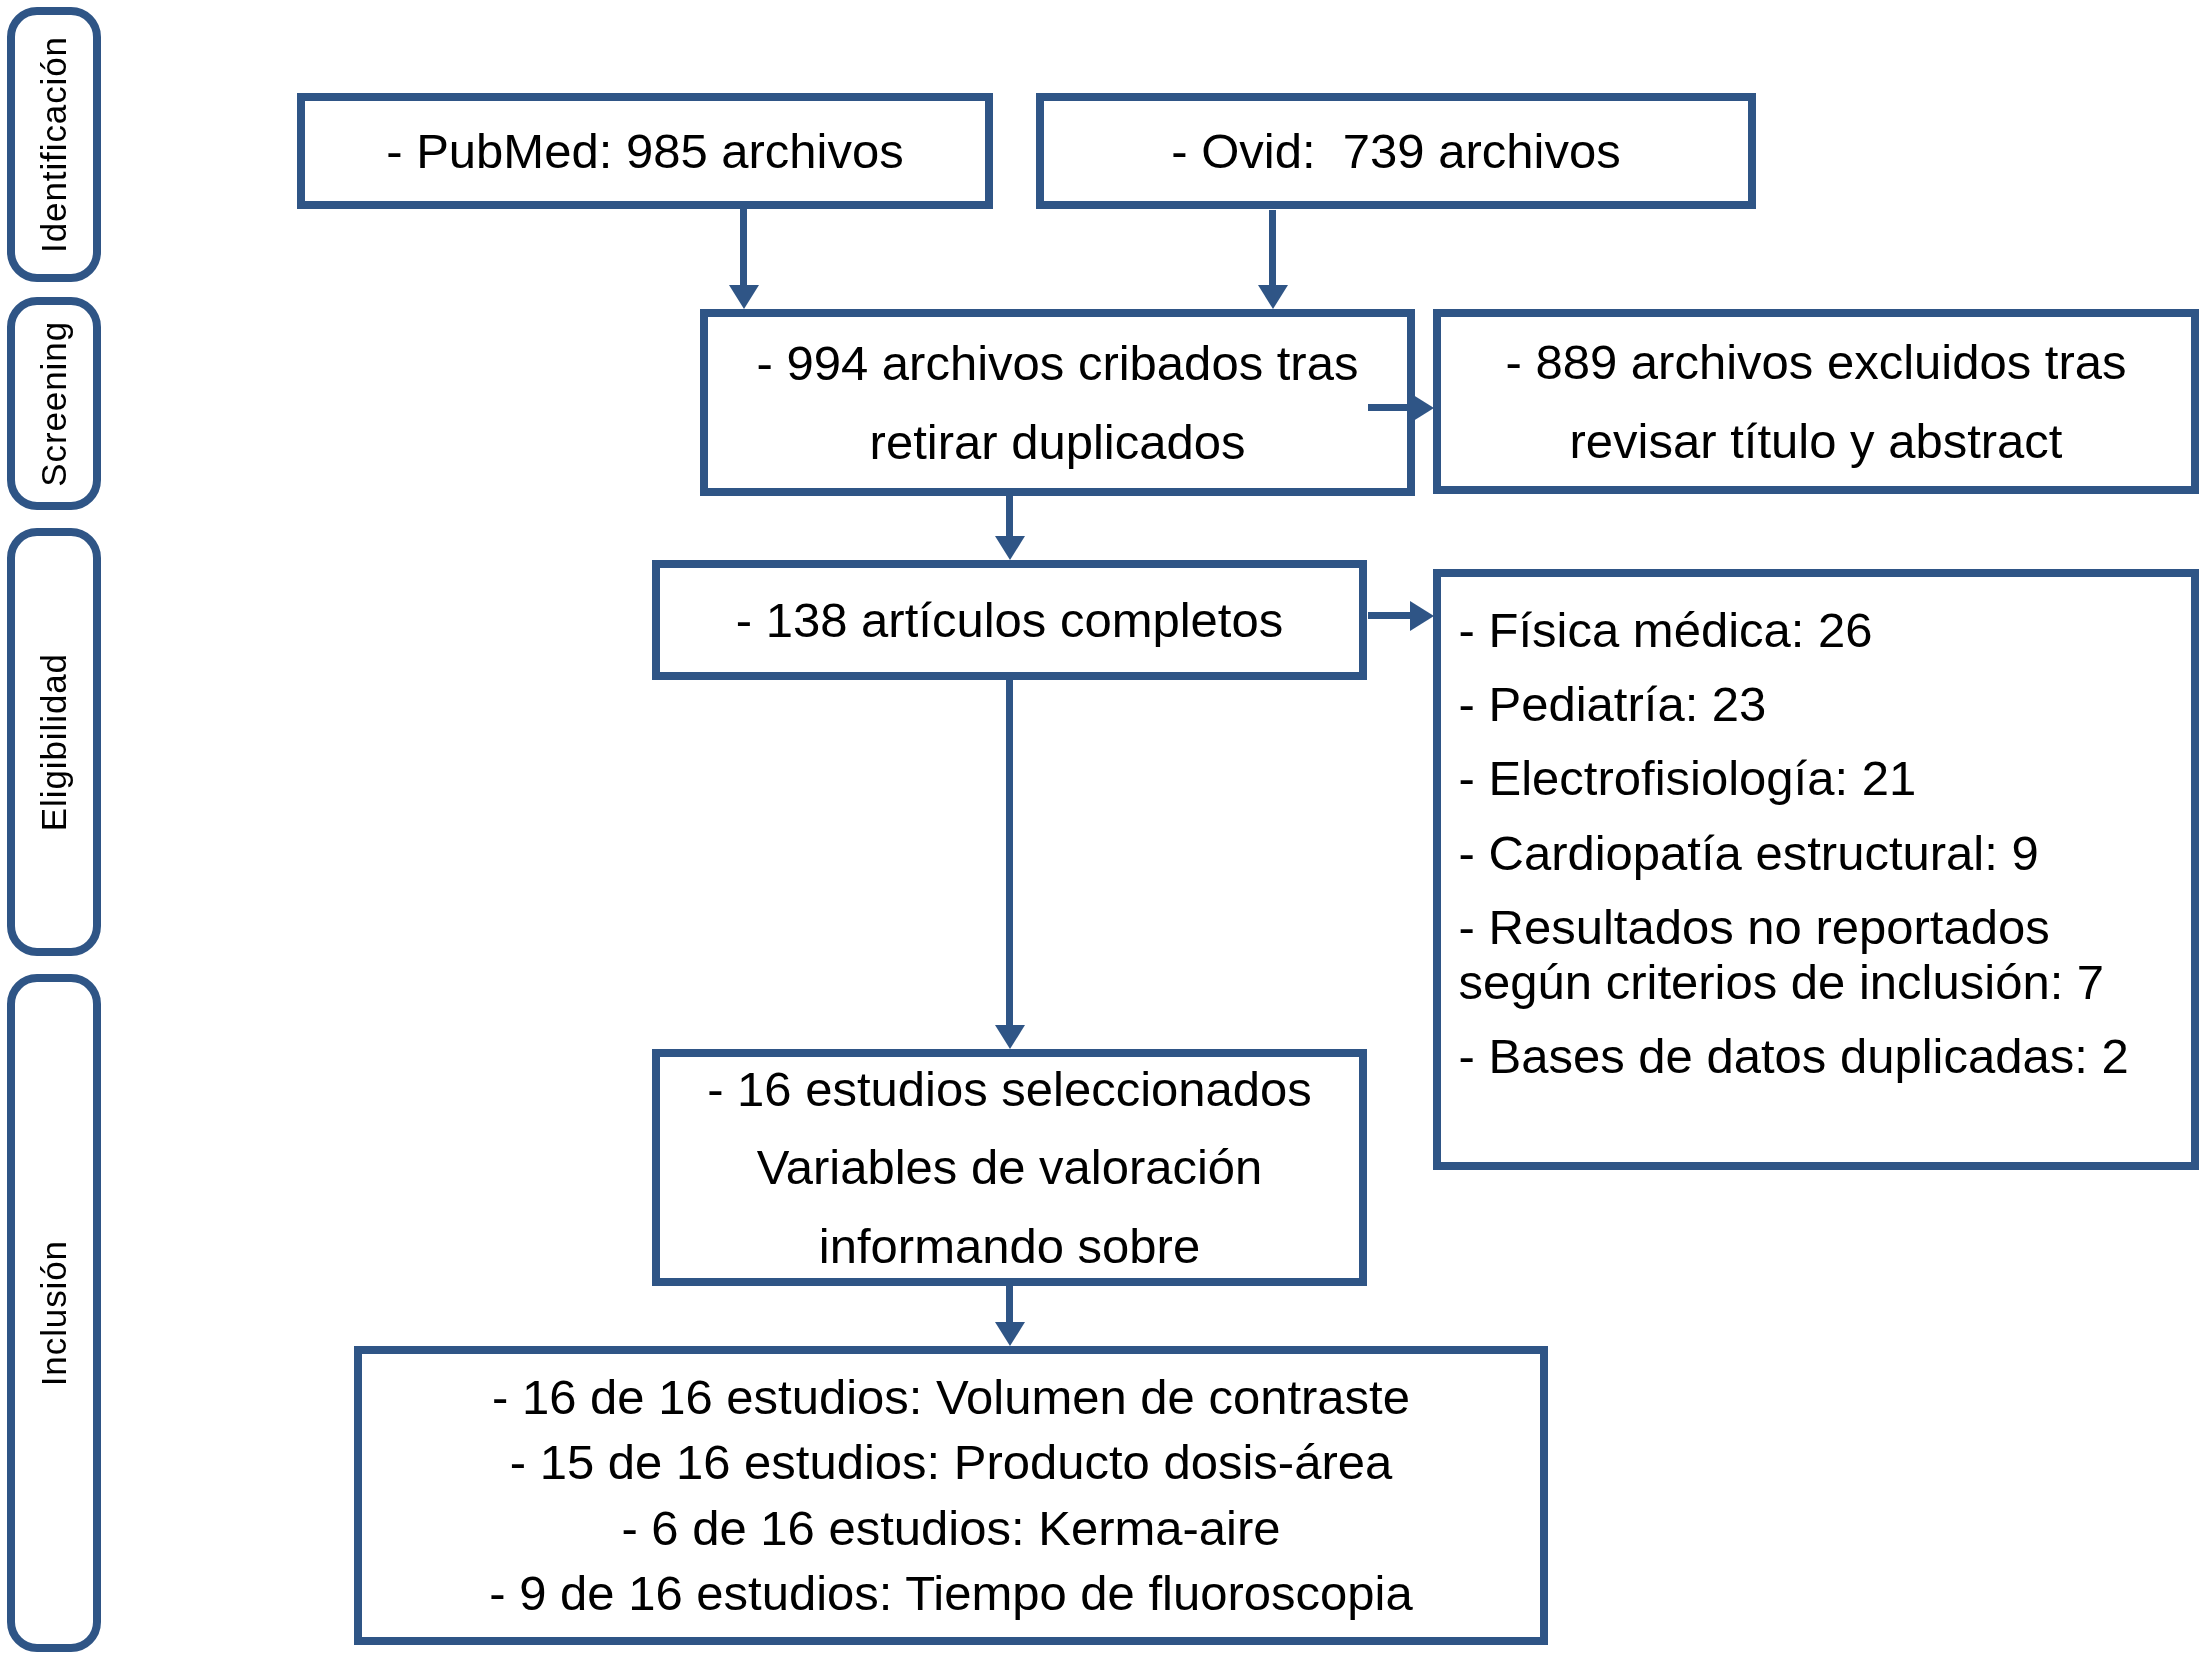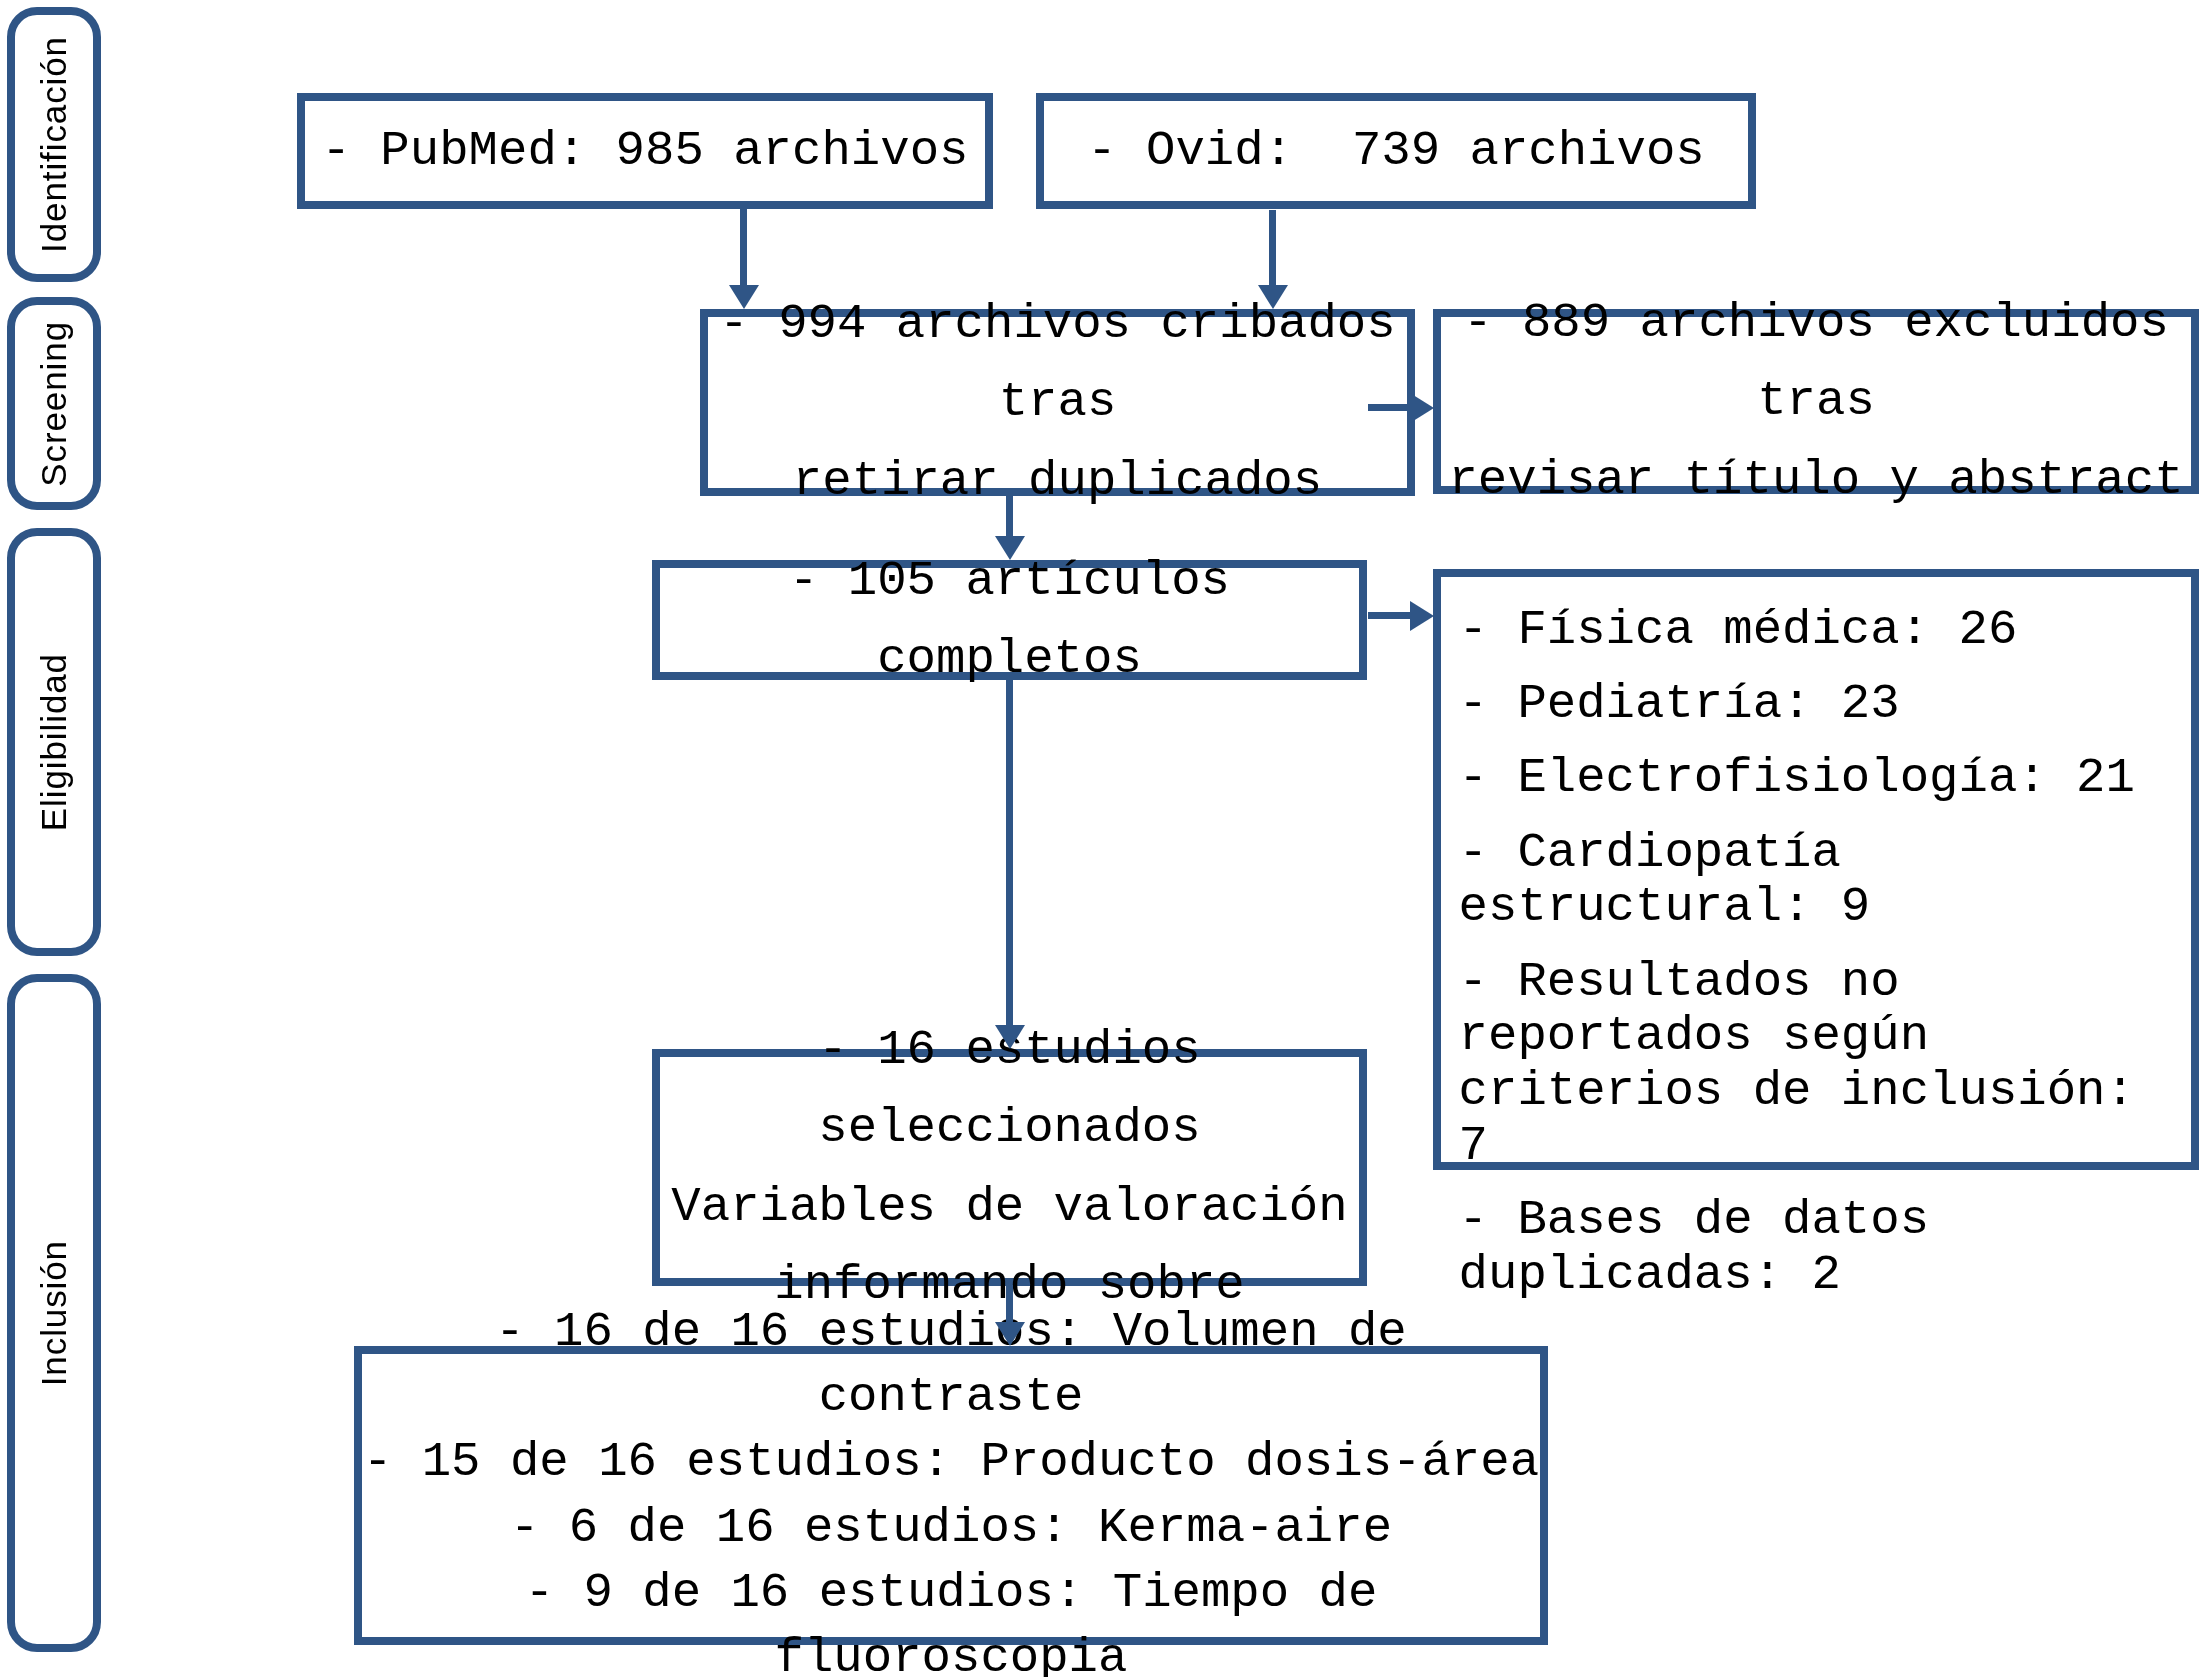--- a/index.html
+++ b/index.html
@@ -30,21 +30,20 @@
   
   .node{
     position:absolute;
     border:8px solid var(--blue);
     background:#ffffff;
     display:flex;flex-direction:column;
     align-items:center;justify-content:center;
     text-align:center;
     font-size:49px;
     line-height:1.6;
-    font-family:Liberation Mono, monospace;
   }
   .node--tight{line-height:1.33;}
   .node--list{
     display:block;
     text-align:left;
     padding:26px 21px 0 17.6px;
     line-height:1.12;
   }
   .node--list p{margin:0 0 19.3px 0;}
   
@@ -87,21 +86,21 @@
   <div class="node" style="left:652px;top:309px;width:699px;height:171px;margin-left:48px;">
     <div>- 994 archivos cribados tras</div>
     <div>retirar duplicados</div>
   </div>
   <div class="node" style="left:1433px;top:309px;width:750px;height:169px;">
     <div>- 889 archivos excluidos tras</div>
     <div>revisar título y abstract</div>
   </div>
 
   <div class="node" style="left:652px;top:560px;width:699px;height:104px;">
-    <div>- 105 artículos completos</div>
+    <div>- 138 artículos completos</div>
   </div>
   <div class="node node--list" style="left:1433px;top:569px;width:711px;height:559px;">
     <p>- Física médica: 26</p>
     <p>- Pediatría: 23</p>
     <p>- Electrofisiología: 21</p>
     <p>- Cardiopatía estructural: 9</p>
     <p>- Resultados no reportados según criterios de inclusión: 7</p>
     <p>- Bases de datos duplicadas: 2</p>
   </div>
 

